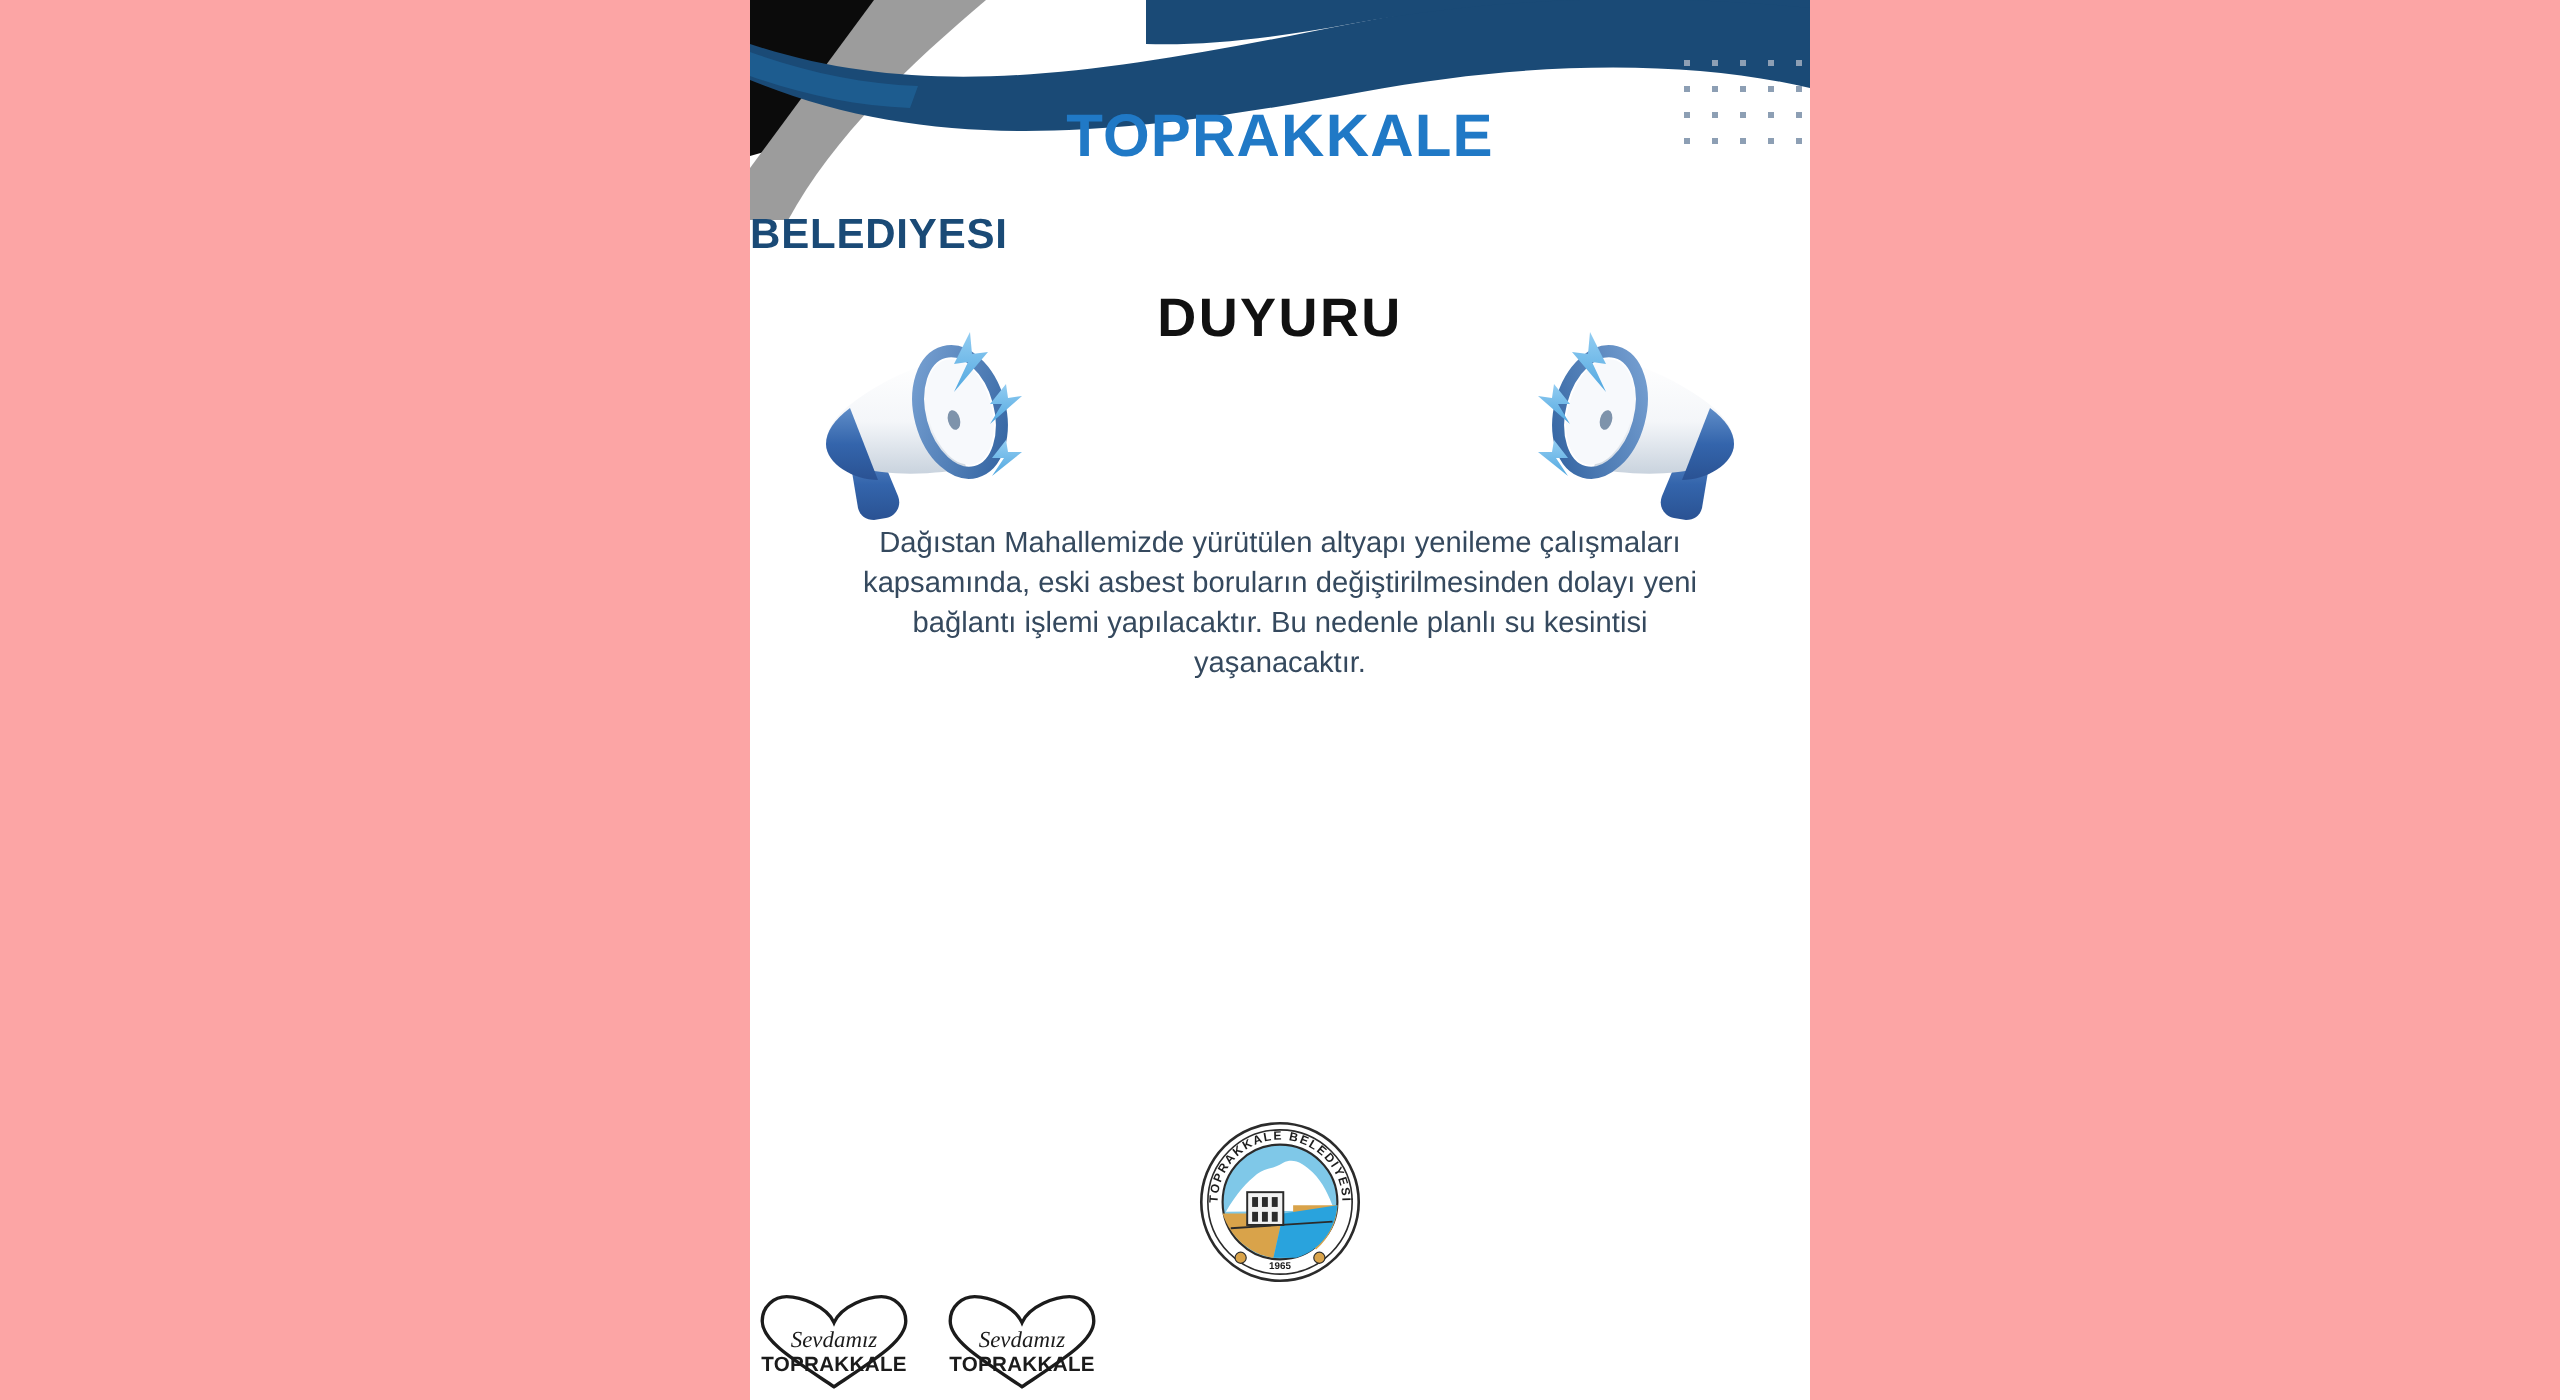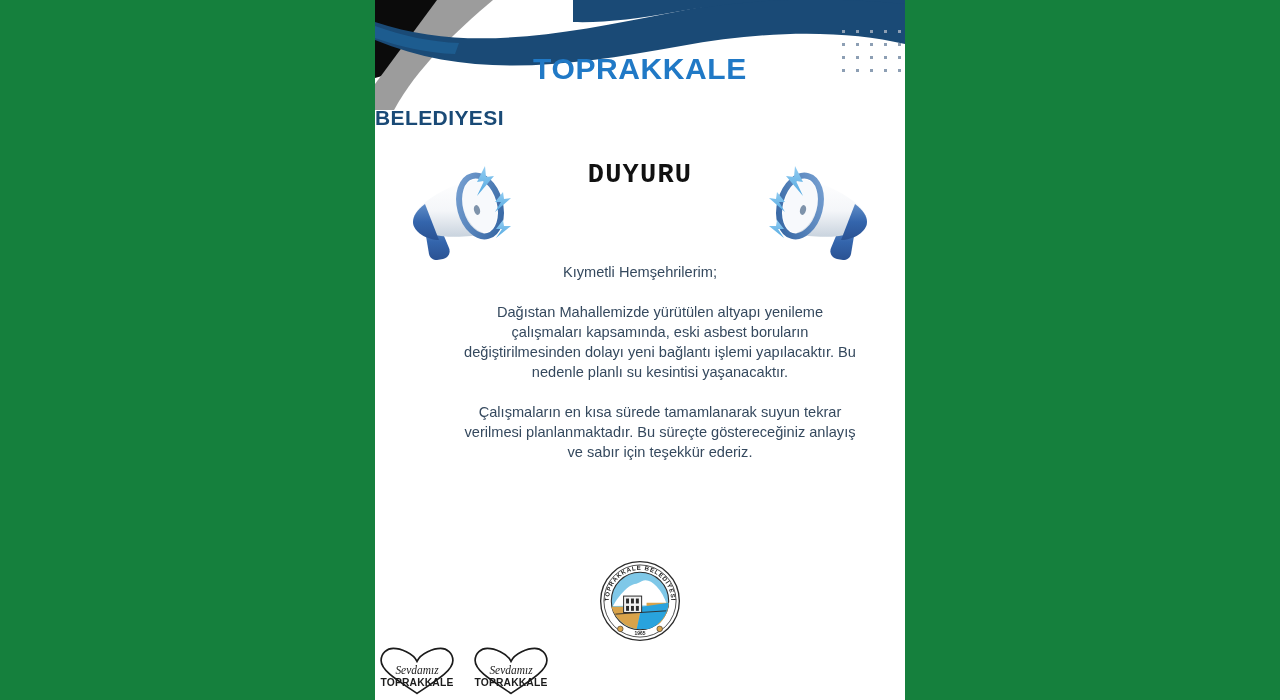--- a/index.html
+++ b/index.html
@@ -10,21 +10,21 @@
     width: 1280px;
     height: 700px;
     background: #faf7f6;
     font-family: "Liberation Sans", sans-serif;
     overflow: hidden;
   }
   #stage {
     position: relative;
     width: 1280px;
     height: 700px;
-    background: #15803d;
+    background: #fca5a5;
   }
 
   
   .poster {
     position: absolute;
     left: 375px;
     top: 0;
     width: 530px;
     height: 700px;
     background: #ffffff;
@@ -77,24 +77,24 @@
     width: 530px;
     text-align: left;
     font-size: 21px;
     font-weight: 700;
     letter-spacing: 0.4px;
     color: #1a4a76;
   }
   .title-duyuru {
     position: absolute;
     left: 0;
-    top: 160px;
+    top: 144px;
     width: 530px;
     text-align: center;
-    font-family: Liberation Mono, monospace;
+    font-family: Liberation Sans, sans-serif;
     font-size: 27px;
     font-weight: 700;
     letter-spacing: 1.2px;
     color: #111111;
   }
 
   
   .megaphone {
     position: absolute;
     width: 130px;
@@ -266,23 +266,21 @@
       <path d="M8,74 C8,68 12,62 20,56 L34,92 C22,92 8,84 8,74 Z" fill="url(#mgBlue)"></path>
       <ellipse cx="75" cy="58" rx="20" ry="31" transform="rotate(-15 75 58)" fill="none" stroke="url(#mgRim)" stroke-width="6"></ellipse>
       <ellipse cx="75" cy="58" rx="16" ry="27" transform="rotate(-15 75 58)" fill="#f7f9fc"></ellipse>
       <ellipse cx="72" cy="62" rx="3" ry="5" transform="rotate(-15 72 62)" fill="#7e93ab"></ellipse>
       <path d="M80,18 L72,34 L79,33 L72,48 L89,28 L81,29 Z" fill="url(#mgBolt)"></path>
       <path d="M98,44 L90,54 L96,54 L90,64 L106,50 L99,51 Z" fill="url(#mgBolt)"></path>
       <path d="M98,72 L91,81 L97,81 L91,90 L106,78 L99,78 Z" fill="url(#mgBolt)"></path>
     </svg>
 
     <div class="body-copy">
-      <p class="salutation">Kıymetli Hemşehrilerim;</p>
       <p>Dağıstan Mahallemizde yürütülen altyapı yenileme çalışmaları kapsamında, eski asbest boruların değiştirilmesinden dolayı yeni bağlantı işlemi yapılacaktır. Bu nedenle  planlı su kesintisi yaşanacaktır.</p>
-      <p>Çalışmaların en kısa sürede tamamlanarak suyun tekrar verilmesi planlanmaktadır. Bu süreçte göstereceğiniz anlayış ve sabır için teşekkür ederiz.</p>
     </div>
 
     <div class="footer">
 
       <div class="seal-wrap">
         <svg width="82" height="82" viewBox="0 0 100 100">
           <circle cx="50" cy="50" r="48" fill="#ffffff" stroke="#2b2b2b" stroke-width="1.6"></circle>
           <circle cx="50" cy="50" r="44" fill="#ffffff" stroke="#2b2b2b" stroke-width="1"></circle>
           <circle cx="50" cy="50" r="35" fill="#7fc8e8" stroke="#2b2b2b" stroke-width="1.3"></circle>
 

